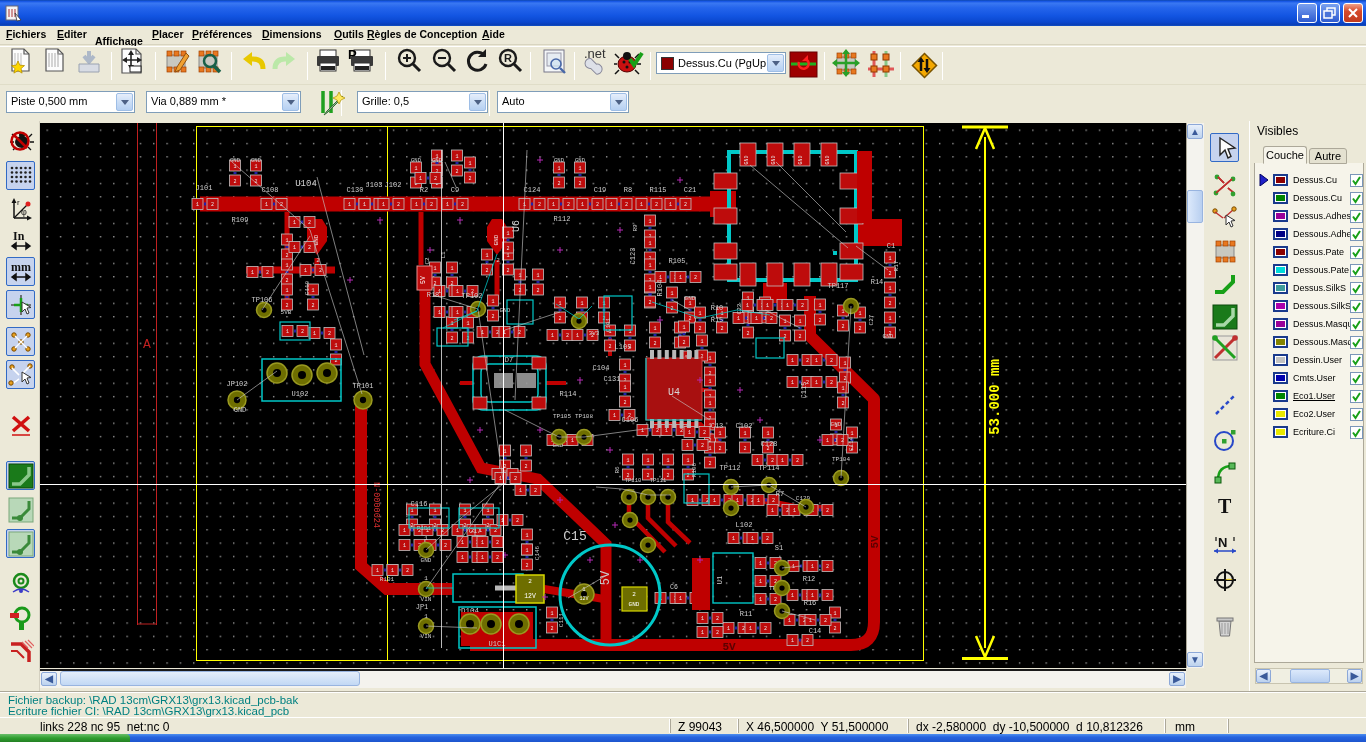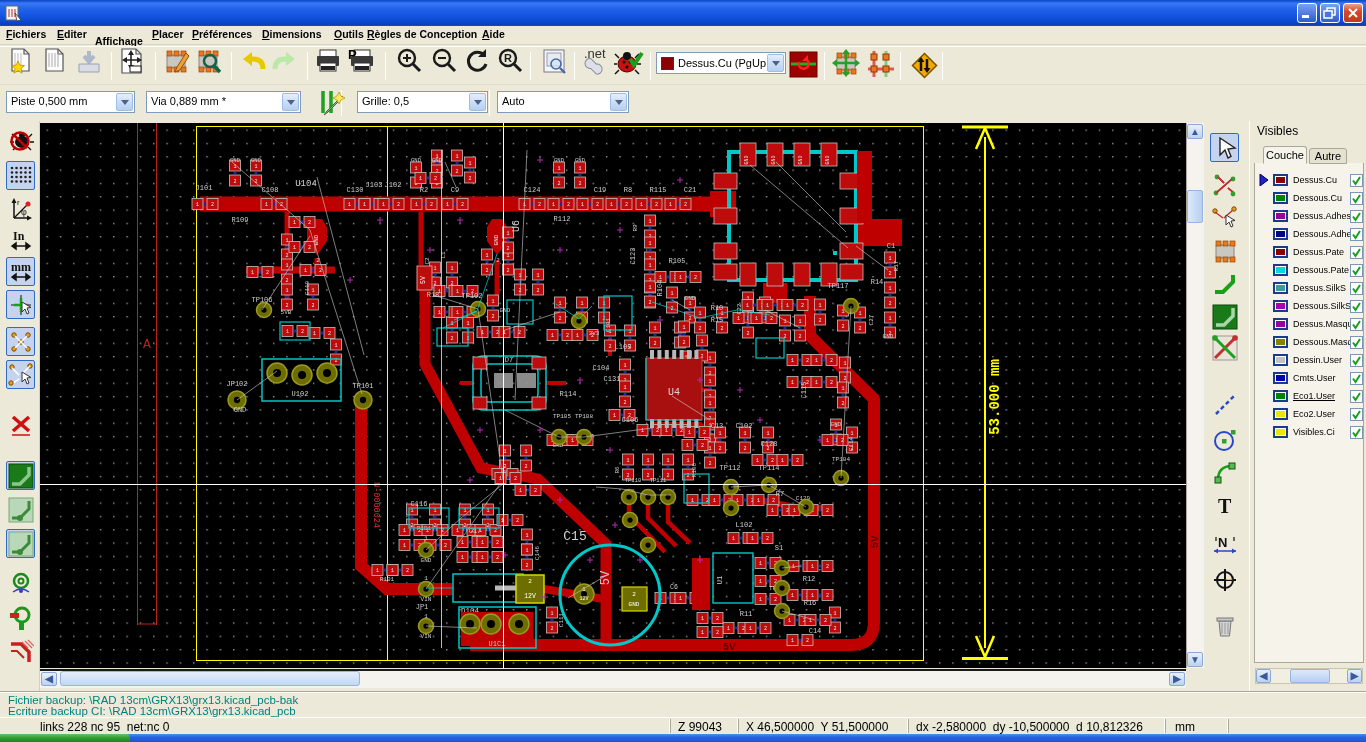--- a/index.html
+++ b/index.html
@@ -1751,32 +1751,32 @@
     <rect x="0.5" y="0.5" width="12" height="12" fill="#fff" stroke="#7A96B8"></rect>
     <path d="M3,6.5 l2.5,3.5 l4.5,-7" stroke="#18A018" stroke-width="2" fill="none"></path>
   </svg>
 <div class="abs" style="left:1273px;top:408px;width:15px;height:12px;background:#E8E800;border:2px solid #1A3A8C;box-shadow:inset 0 0 0 1px #fff;"></div>
 <div class="abs" style="left:1293px;top:409px;font-size:9px;white-space:nowrap;">Eco2.User</div>
 <svg class="abs" style="left:1350px;top:408px;" width="13" height="13" viewBox="0 0 13 13">
     <rect x="0.5" y="0.5" width="12" height="12" fill="#fff" stroke="#7A96B8"></rect>
     <path d="M3,6.5 l2.5,3.5 l4.5,-7" stroke="#18A018" stroke-width="2" fill="none"></path>
   </svg>
 <div class="abs" style="left:1273px;top:426px;width:15px;height:12px;background:#E8E800;border:2px solid #1A3A8C;box-shadow:inset 0 0 0 1px #fff;"></div>
-<div class="abs" style="left:1293px;top:427px;font-size:9px;white-space:nowrap;">Visibles.Ci</div>
+<div class="abs" style="left:1293px;top:427px;font-size:9px;white-space:nowrap;">Ecriture.Ci</div>
 <svg class="abs" style="left:1350px;top:426px;" width="13" height="13" viewBox="0 0 13 13">
     <rect x="0.5" y="0.5" width="12" height="12" fill="#fff" stroke="#7A96B8"></rect>
     <path d="M3,6.5 l2.5,3.5 l4.5,-7" stroke="#18A018" stroke-width="2" fill="none"></path>
   </svg>
 <div class="abs" style="left:1255px;top:668px;width:108px;height:16px;background:#F0EFE2;border:1px solid #C8C4B0;"></div>
 <div class="abs" style="left:1256px;top:669px;width:15px;height:14px;background:linear-gradient(180deg,#E8F0FB,#BCD2EE);border:1px solid #8CA8D8;border-radius:2px;color:#3A5A9A;font-size:10px;font-weight:bold;text-align:center;line-height:12px;">◀</div>
 <div class="abs" style="left:1347px;top:669px;width:15px;height:14px;background:linear-gradient(180deg,#E8F0FB,#BCD2EE);border:1px solid #8CA8D8;border-radius:2px;color:#3A5A9A;font-size:10px;font-weight:bold;text-align:center;line-height:12px;">▶</div>
 <div class="abs" style="left:1290px;top:669px;width:40px;height:14px;background:linear-gradient(180deg,#DCE9FB,#B8CFF0);border:1px solid #98B4E0;border-radius:2px;"></div>
 <div class="abs msgarea">
     <div class="abs" style="left:8px;top:2px;">Fichier backup: \RAD 13cm\GRX13\grx13.kicad_pcb-bak</div>
-    <div class="abs" style="left:8px;top:13px;">Ecriture backup CI: \RAD 13cm\GRX13\grx13.kicad_pcb</div>
+    <div class="abs" style="left:8px;top:13px;">Ecriture fichier CI: \RAD 13cm\GRX13\grx13.kicad_pcb</div>
   </div>
 <div class="abs statusbar">
     <div class="abs" style="left:4px;top:2px;padding-left:36px;">links 228 nc 95&nbsp; net:nc 0</div>
     <div class="sfield" style="left:670px;"></div>
     <div class="abs" style="left:678px;top:2px;white-space:nowrap;">Z 99043</div>
     <div class="sfield" style="left:738px;"></div>
     <div class="abs" style="left:746px;top:2px;white-space:nowrap;">X 46,500000&nbsp; Y 51,500000</div>
     <div class="sfield" style="left:908px;"></div>
     <div class="abs" style="left:916px;top:2px;white-space:nowrap;">dx -2,580000&nbsp; dy -10,500000&nbsp; d 10,812326</div>
     <div class="sfield" style="left:1165px;"></div>

